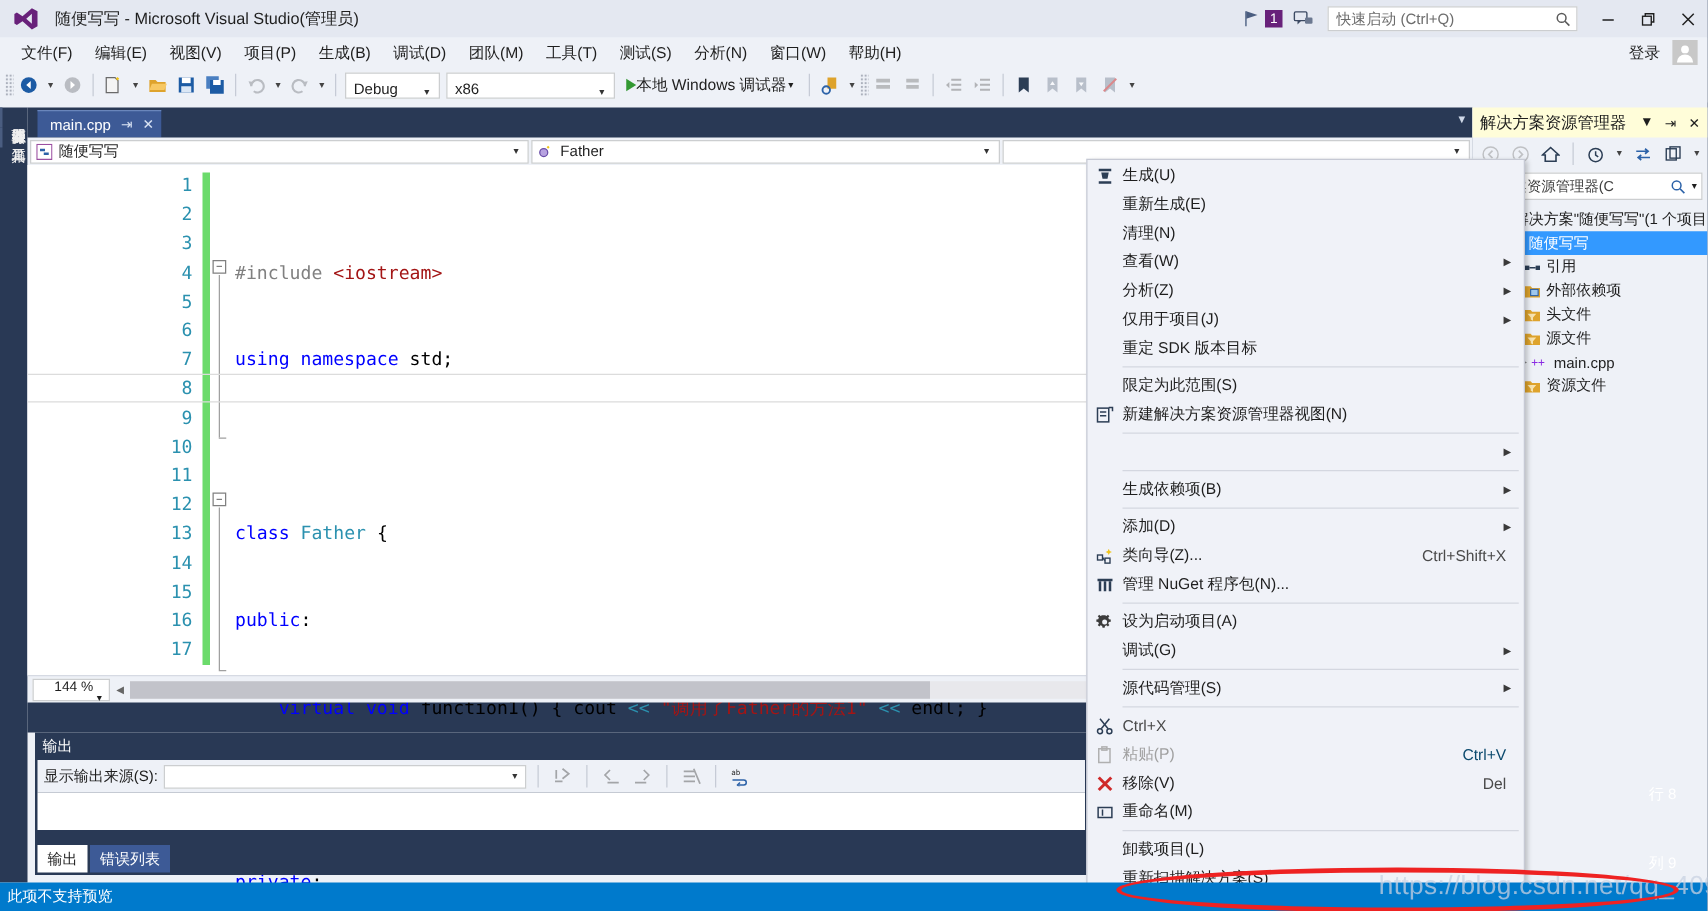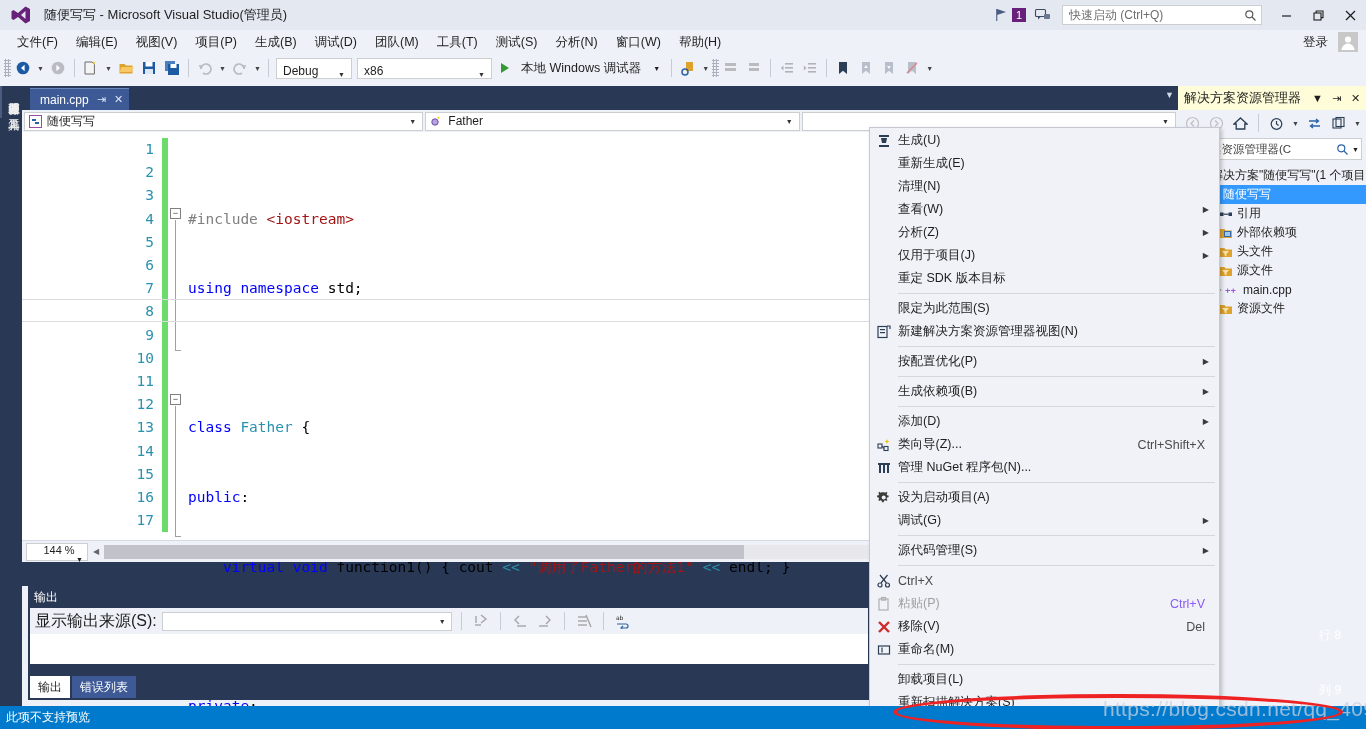--- a/index.html
+++ b/index.html
@@ -54,21 +54,21 @@
       radial-gradient(circle, #9aa0ad 1px, transparent 1.2px) 0 0/3px 3px; opacity:.8; }
   .tb-sep { width:1px; height:18px; background:#c6cbd6; margin:0 4px; }
   .tb-btn { width:22px; height:22px; display:flex; align-items:center; justify-content:center; position:relative; }
   .tb-arrow { width:11px; height:22px; display:flex; align-items:center; justify-content:center; font-size:7px; color:#444; }
   .combo {
     height:21px; background:#fff; border:1px solid #ccced0; display:flex; align-items:flex-end;
     padding:0 2px 0 6px; font-size:12px; margin:0 2px;
   }
   .combo .cv { flex:1; white-space:nowrap; overflow:hidden; }
   .combo .ca { font-size:7px; color:#333; padding:0 4px; }
-  .run-btn { display:flex; align-items:center; gap:12px; padding:0 6px; height:22px; font-size:12.5px; }
+  .run-btn { display:flex; align-items:center; gap:0; padding:0 6px; height:22px; font-size:12.5px; }
   .play-tri { width:0;height:0;border-left:8px solid #339933;border-top:5px solid transparent;border-bottom:5px solid transparent; }
 
   
   .leftdock {
     position:absolute; left:0; top:86px; width:22px; height:620px; background:#293955;
   }
   .vtab {
     writing-mode: vertical-rl; text-orientation:mixed;
     color:#f0f0f0; font-size:11.5px; padding:8px 4px; white-space:nowrap;
     border-left:2px solid #4a5d80;
@@ -121,21 +121,21 @@
   .zoombox .za { margin-left:auto; font-size:7px; padding-right:4px; }
   .hsb-left { width:16px; height:16px; display:flex; align-items:center; justify-content:center; font-size:8px; color:#666; }
   .hsb-track { flex:1; height:14px; background:#e8e8ec; position:relative; }
   .hsb-thumb { position:absolute; left:0; top:0; height:14px; width:640px; background:#c2c3ca; }
 
   
   .outpane { position:absolute; left:28px; top:586px; width:842px; height:114px; background:#293955; }
   .out-title { height:22px; color:#ffffff; font-size:12px; display:flex; align-items:center; padding-left:6px; }
   .out-toolbar { position:absolute; left:2px; top:22px; width:838px; height:26px; background:#eef1f7;
                  display:flex; align-items:center; padding-left:5px; gap:5px; }
-  .out-label { font-size:16px; }
+  .out-label { font-size:12px; }
   .out-combo { width:290px; height:19px; background:#fff; border:1px solid #ccced0;
                display:flex; align-items:center; padding:0 2px 0 4px; }
   .out-combo .oa { margin-left:auto; font-size:7px; color:#333; padding-right:3px; }
   .otb { width:20px; height:20px; display:flex; align-items:center; justify-content:center; opacity:.45; }
   .otb.active { opacity:1; }
   .out-body { position:absolute; left:2px; top:48px; width:838px; height:30px; background:#fff; }
   .out-tabs { position:absolute; left:2px; top:78px; width:838px; height:34px; display:flex; align-items:flex-end; gap:2px; }
   .out-tab { height:22px; padding:0 8px; display:flex; align-items:center; font-size:12px; background:#3d5a96; color:#fff; }
   .out-tab.sel { background:#ffffff; color:#1e1e1e; }
 
@@ -159,21 +159,21 @@
   .ctxmenu {
     position:absolute; left:869px; top:127px; width:351px;
     background:#f0f2f8; border:1px solid #c6c9d4; box-shadow:2px 2px 4px rgba(0,0,0,.22);
     padding:1px 0; z-index:50;
   }
   .cm-item { height:23px; display:flex; align-items:center; position:relative; padding-left:0; }
   .cm-item.disabled { color:#a0a0a0; }
   .cm-gut { width:28px; display:flex; align-items:center; justify-content:center; }
   .cm-lbl { flex:1; font-size:12.5px; white-space:nowrap; }
   .cm-key { font-size:12.5px; color:#4a4a4a; padding-right:14px; }
-  .cm-item.disabled .cm-key { color:#8b5cf6;margin-left:16px; }
+  .cm-item.disabled .cm-key { color:#0c4a6e;margin-left:16px; }
   .cm-sub { position:absolute; right:10px; font-size:8px; color:#3a3a3a; }
   .cm-sep { height:1px; background:#d4d7e0; margin:3px 4px 3px 28px; }
 
   
   .redring {
     position:absolute; left:893px; top:694px; width:450px; height:36px;
     border:4px solid #ee2222; border-radius:50%; z-index:70; pointer-events:none;
   }
   
   .watermark {
@@ -787,21 +787,20 @@
             <rect x="4" y="8" width="5" height="1.2" fill="#2c3e55"></rect>
             <path d="M11 2 l3 0 l0 3" fill="none" stroke="#2c3e55" stroke-width="1.2"></path>
           </svg>
       </span>
       <span class="cm-lbl">新建解决方案资源管理器视图(N)</span>
     </div>
     <div class="cm-sep"></div>
 
     <div class="cm-item">
       <span class="cm-gut"></span>
-      <span class="cm-lbl">按配置优化(P)</span>
       <span class="cm-sub">▶</span>
     </div>
     <div class="cm-sep"></div>
 
     <div class="cm-item">
       <span class="cm-gut"></span>
       <span class="cm-lbl">生成依赖项(B)</span>
       <span class="cm-sub">▶</span>
     </div>
     <div class="cm-sep"></div>

